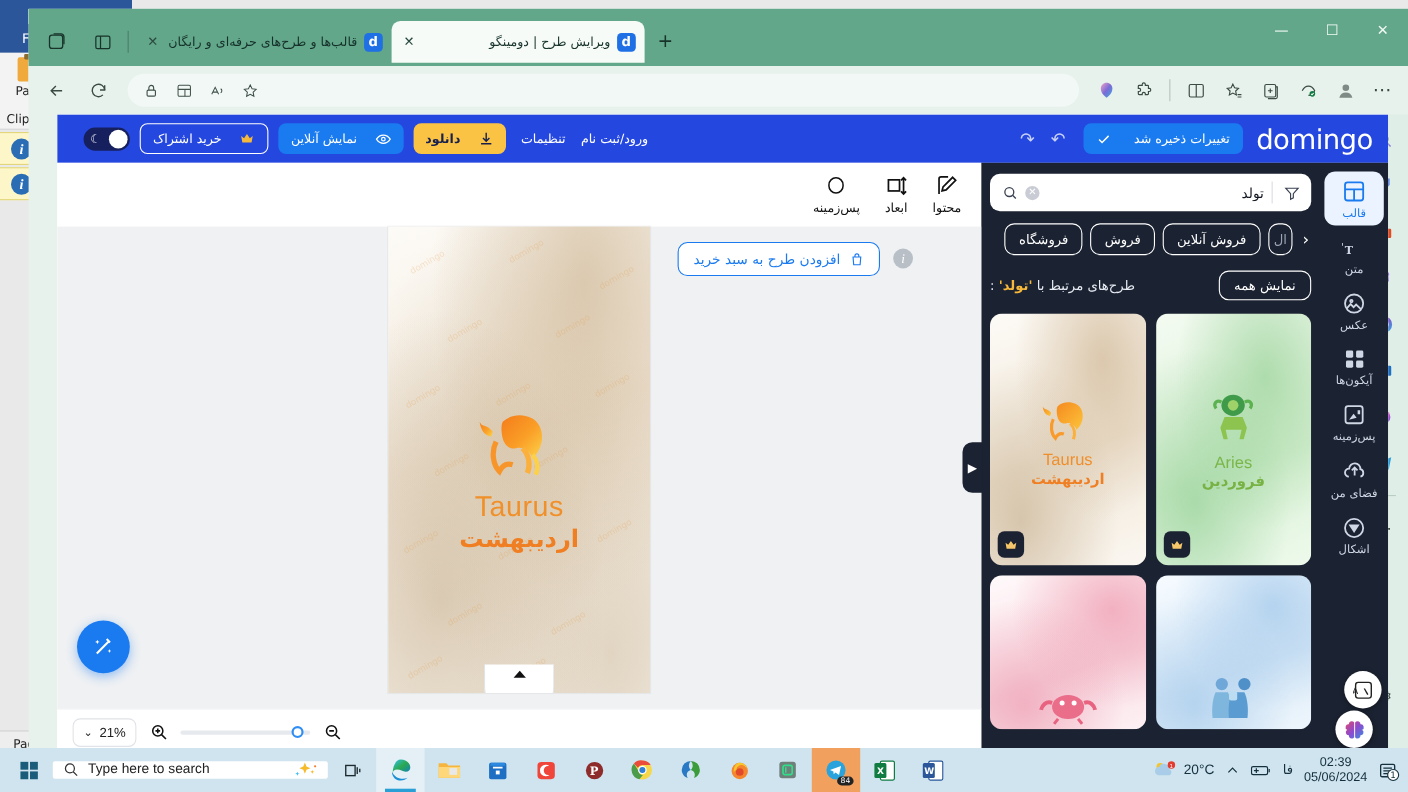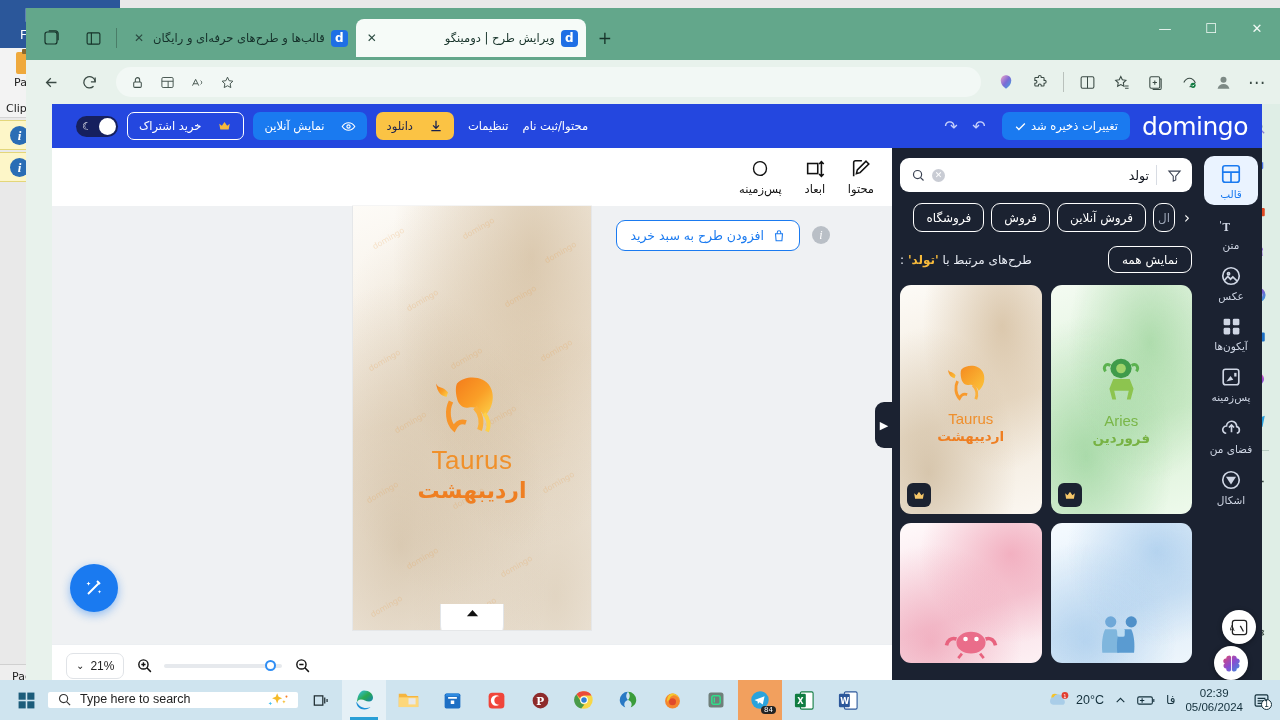--- a/index.html
+++ b/index.html
@@ -54,31 +54,31 @@
   
   .edge-rail { position: absolute; right: 0; top: 96px; width: 44px; bottom: 0; background: #dfeee6; display: flex; flex-direction: column; align-items: center; padding-top: 10px; gap: 16px; }
   .rail-ico { width: 26px; height: 26px; display: flex; align-items: center; justify-content: center; cursor: pointer; }
   .rail-div { width: 22px; height: 1px; background: #b8cdc3; }
   .rail-gear { position: absolute; bottom: 40px; }
 
   
   .app { position: absolute; left: 26px; top: 96px; width: 1210px; bottom: 0px; background: #fff; overflow: hidden; }
   .app-header { height: 44px; background: #2447df; display: flex; align-items: center; padding: 0 14px; direction: rtl; }
   .logo { color: #fff; font-size: 25px; letter-spacing: -0.5px; font-family: "DejaVu Sans", sans-serif; font-weight: 500; }
-  .saved-btn { background: #1a7af0; color: #fff; border: none; border-radius: 7px; height: 28px; padding: 0 12px; display: flex; align-items: center; gap: 4px; font-size: 11.5px; margin-right: 12px; cursor: pointer; font-family: "DejaVu Sans", sans-serif; }
+  .saved-btn { background: #1a7af0; color: #fff; border: none; border-radius: 7px; height: 28px; padding: 0 12px; display: flex; align-items: center; gap: 21px; font-size: 11.5px; margin-right: 12px; cursor: pointer; font-family: "DejaVu Sans", sans-serif; }
   .undo-redo { display: flex; gap: 6px; margin-right: 12px; }
   .ur { width: 22px; height: 22px; display: flex; align-items: center; justify-content: center; color: #c9d2fb; cursor: pointer; }
   .hdr-spacer { flex: 1; }
   .dark-toggle { width: 42px; height: 21px; border-radius: 11px; background: #16205e; position: relative; cursor: pointer; margin-left: 10px; }
   .dark-toggle .knob { position: absolute; right: 2px; top: 2px; width: 17px; height: 17px; border-radius: 50%; background: #fff; }
   .dark-toggle .moon { position: absolute; left: 6px; top: 4px; color: #fff; font-size: 11px; }
   .hdr-btn { height: 28px; border-radius: 7px; display: flex; align-items: center; gap: 16px; padding: 0 11px; font-size: 11.5px; cursor: pointer; margin-left: 9px; white-space: nowrap; }
   .btn-sub { border: 1px solid #fff; color: #fff; background: transparent; }
   .btn-online { background: #1a7af0; color: #fff; }
-  .btn-dl { background: #fbc344; color: #17204f; font-weight: 400; }
+  .btn-dl { background: #fbc344; color: #17204f; font-weight: 700; }
   .hdr-link { color: #fff; font-size: 11.5px; margin-left: 14px; cursor: pointer; white-space: nowrap; }
 
   .app-body { display: flex; direction: rtl; height: calc(100% - 44px); }
 
   
   .app-rail { width: 62px; background: #1b2231; display: flex; flex-direction: column; align-items: center; padding-top: 8px; gap: 2px; order: 0; position: relative; }
   .rail-item { width: 54px; padding: 7px 0 5px; border-radius: 10px; display: flex; flex-direction: column; align-items: center; gap: 3px; cursor: pointer; color: #cfd6e4; }
   .rail-item.active { background: #eaf3ff; color: #1a7af0; }
   .rail-label { font-size: 10.5px; }
   .rail-fab { position: absolute; bottom: 42px; right: 6px; width: 34px; height: 34px; border-radius: 50%; background: #fff; display: flex; align-items: center; justify-content: center; box-shadow: 0 1px 5px rgba(0,0,0,.4); cursor: pointer; }
@@ -394,21 +394,21 @@
         <svg width="13" height="13" viewBox="0 0 24 24" fill="none" stroke="#fff" stroke-width="2.4">
             <path d="M4 12.5l5 5 11-11"></path>
           </svg>
       </button>
       <div class="undo-redo">
         <span class="ur">↶</span>
         <span class="ur">↷</span>
       </div>
       <div class="hdr-spacer"></div>
 
-      <div class="hdr-link">محتوا/ثبت نام</div>
+      <div class="hdr-link">ورود/ثبت نام</div>
       <div class="hdr-link">تنظیمات</div>
       <div class="hdr-btn btn-dl">
         <svg width="14" height="14" viewBox="0 0 24 24" fill="none" stroke="#17204f" stroke-width="2.2">
             <path d="M12 3v12M7 11l5 5 5-5M4 20h16"></path>
           </svg>
         <span>دانلود</span>
       </div>
       <div class="hdr-btn btn-online">
         <svg width="15" height="15" viewBox="0 0 24 24" fill="none" stroke="#fff" stroke-width="1.8">
             <path d="M2 12s3.8-6 10-6 10 6 10 6-3.8 6-10 6-10-6-10-6z"></path>

